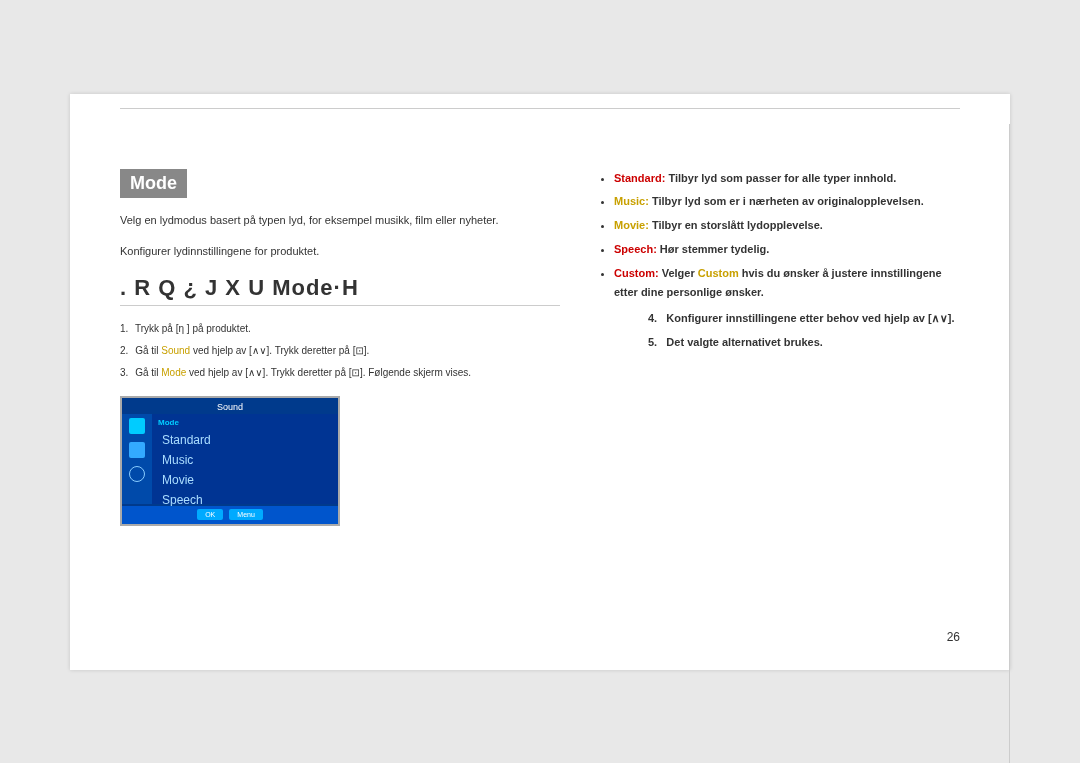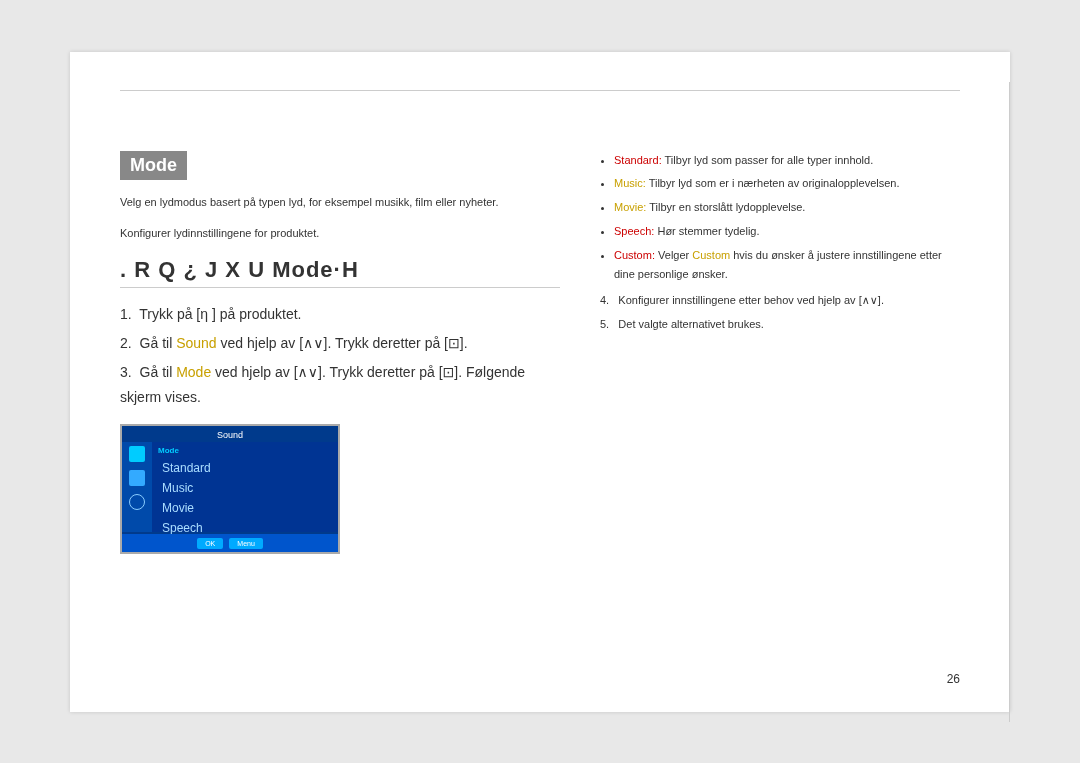--- a/index.html
+++ b/index.html
@@ -9,24 +9,24 @@
       height: 763px;
       background: #e8e8e8;
       display: flex;
       align-items: center;
       justify-content: center;
       font-family: Arial, sans-serif;
     }
 
     .page {
       width: 940px;
-      height: 660px;
+      height: 576px;
       background: #fff;
       position: relative;
-      padding: 38px 50px;
+      padding: 14px 50px;
       box-shadow: 0 0 4px rgba(0,0,0,0.15);
     }
 
     .top-rule {
       width: 100%;
       height: 1px;
       background: #ccc;
       margin-bottom: 30px;
     }
 
@@ -44,20 +44,21 @@
       gap: 40px;
       margin-top: 60px;
     }
 
     .left-col {
       flex: 0 0 440px;
     }
 
     .right-col {
       flex: 1;
+      font-weight: bold;
     }
 
     .mode-badge {
       display: inline-block;
       background: #888;
       color: #fff;
       font-size: 18px;
       font-weight: bold;
       padding: 4px 10px;
       margin-bottom: 14px;
@@ -74,21 +75,21 @@
       font-size: 22px;
       color: #333;
       font-weight: bold;
       border-bottom: 1px solid #ccc;
       padding-bottom: 4px;
       margin-bottom: 14px;
       letter-spacing: 1px;
     }
 
     .steps {
-      font-size: 14px;
+      font-size: 10px;
       color: #333;
       line-height: 1.8;
       list-style: none;
     }
 
     .steps li {
       margin-bottom: 4px;
     }
 
     .step-num {
@@ -221,20 +222,21 @@
     .right-steps {
       font-size: 11px;
       color: #333;
       list-style: none;
       margin-top: 6px;
       line-height: 1.8;
     }
 
     .right-steps li {
       margin-bottom: 4px;
+      margin-left: 48px;
     }
 
     .page-number {
       position: absolute;
       bottom: 26px;
       right: 50px;
       font-size: 12px;
       color: #333;
     }
   </style>

